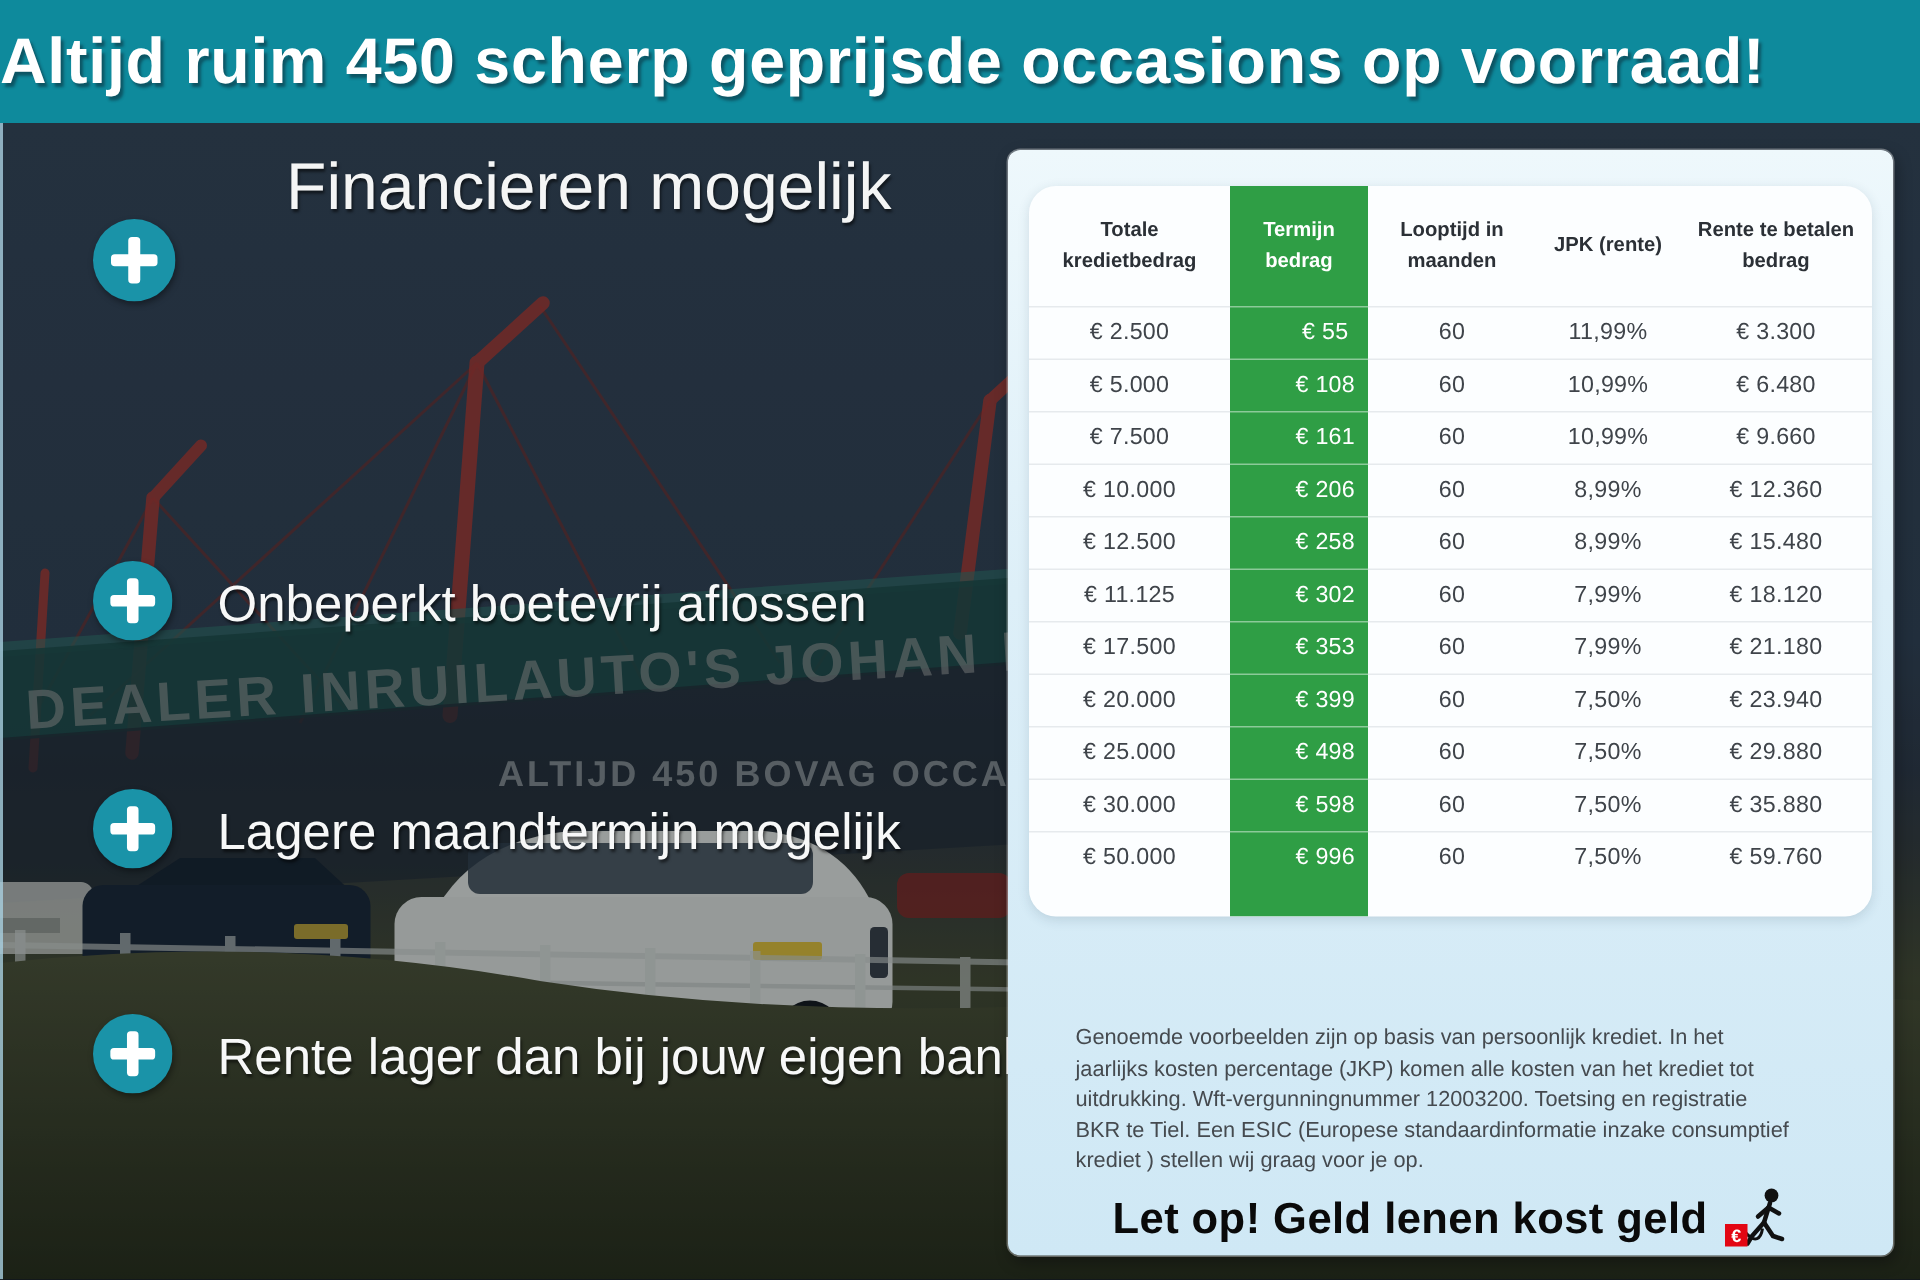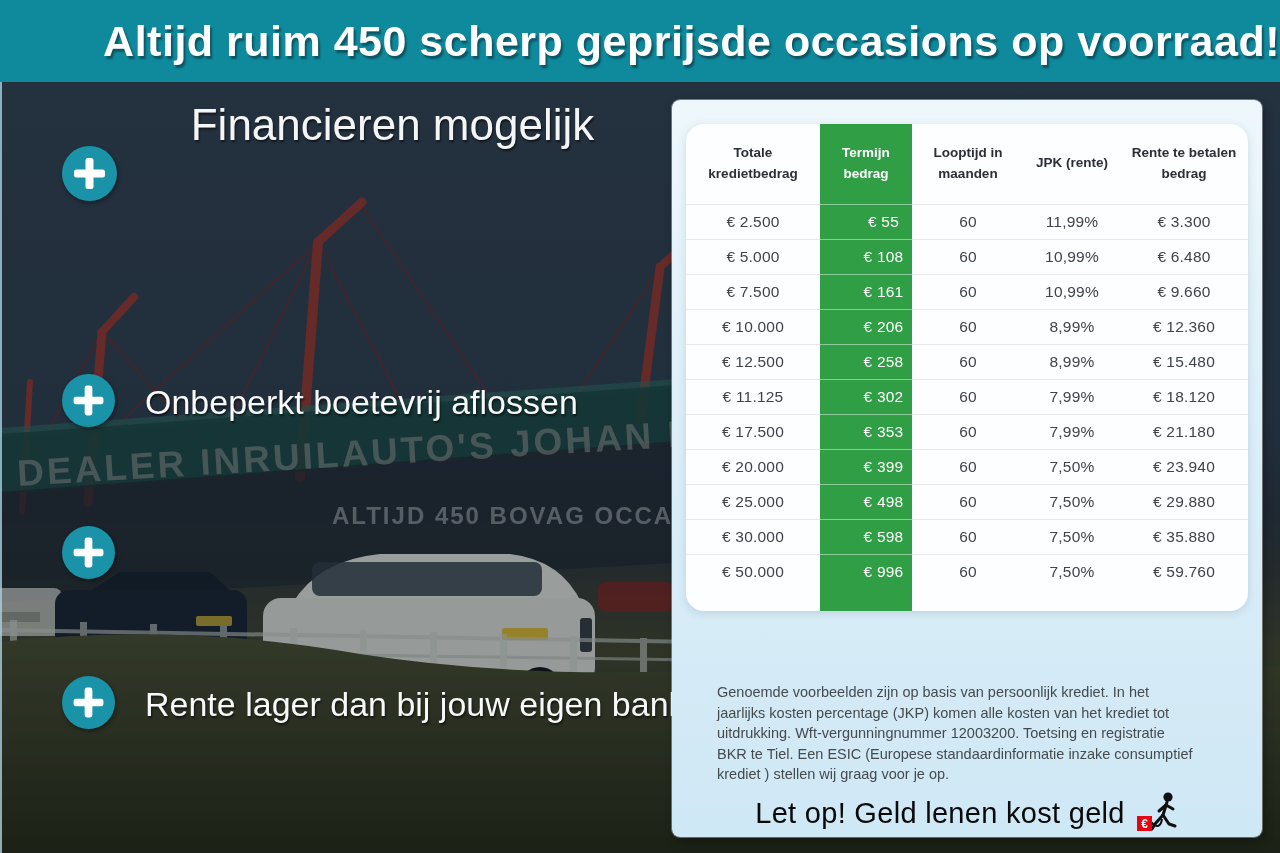--- a/index.html
+++ b/index.html
@@ -6,21 +6,21 @@
   *{box-sizing:border-box;}
   .stage{
     position:relative;width:1280px;height:853px;overflow:hidden;
     font-family:"Liberation Sans","DejaVu Sans",sans-serif;
     background:#22293a;
   }
   
   .banner{
     position:absolute;left:0;top:0;width:1280px;height:82px;
     background:#0e8a9c;
-    display:flex;align-items:center;justify-content:flex-end;
+    display:flex;align-items:center;justify-content:flex-start;
   }
   .banner-text{
     color:#ffffff;font-size:43px;font-weight:bold;letter-spacing:.5px;
     text-shadow:2px 3px 2px rgba(10,20,30,.45);
     white-space:nowrap;
   }
   
   .photo{
     position:absolute;left:0;top:82px;width:1280px;height:771px;
     background:#2c3a4a;
@@ -89,21 +89,21 @@
   }
   .disc-body{
     position:absolute;left:45px;top:582px;width:478px;
     color:#454a4f;font-size:14.5px;line-height:1.42;
   }
   .warning-row{
     position:absolute;left:0;top:688px;width:590px;
     display:flex;align-items:center;justify-content:center;gap:10px;
   }
   .warning-text{
-    color:#0a0a0a;font-size:29px;font-weight:normal;letter-spacing:.3px;white-space:nowrap;
+    color:#0a0a0a;font-size:29px;font-weight:bold;letter-spacing:.3px;white-space:nowrap;
   }
 </style>
 </head>
 <body>
 
 <div class="stage">
 
   <div class="banner">
     <div class="banner-text">Altijd ruim 450 scherp geprijsde occasions op voorraad!</div>
   </div>
@@ -228,20 +228,21 @@
   </div>
 
   <div class="usp" style="left:62px;top:526px;">
     <span class="plus-badge">
       <svg width="53" height="53" viewBox="0 0 55 55">
           <circle cx="27.5" cy="27.5" r="27.5" fill="#1a93a8"></circle>
           <rect x="12" y="23.5" width="31" height="8" rx="2.5" fill="#ffffff"></rect>
           <rect x="23.5" y="12" width="8" height="31" rx="2.5" fill="#ffffff"></rect>
         </svg>
     </span>
+    <span class="usp-label">Lagere maandtermijn mogelijk</span>
   </div>
 
   <div class="usp" style="left:62px;top:676px;">
     <span class="plus-badge">
       <svg width="53" height="53" viewBox="0 0 55 55">
           <circle cx="27.5" cy="27.5" r="27.5" fill="#1a93a8"></circle>
           <rect x="12" y="23.5" width="31" height="8" rx="2.5" fill="#ffffff"></rect>
           <rect x="23.5" y="12" width="8" height="31" rx="2.5" fill="#ffffff"></rect>
         </svg>
     </span>

